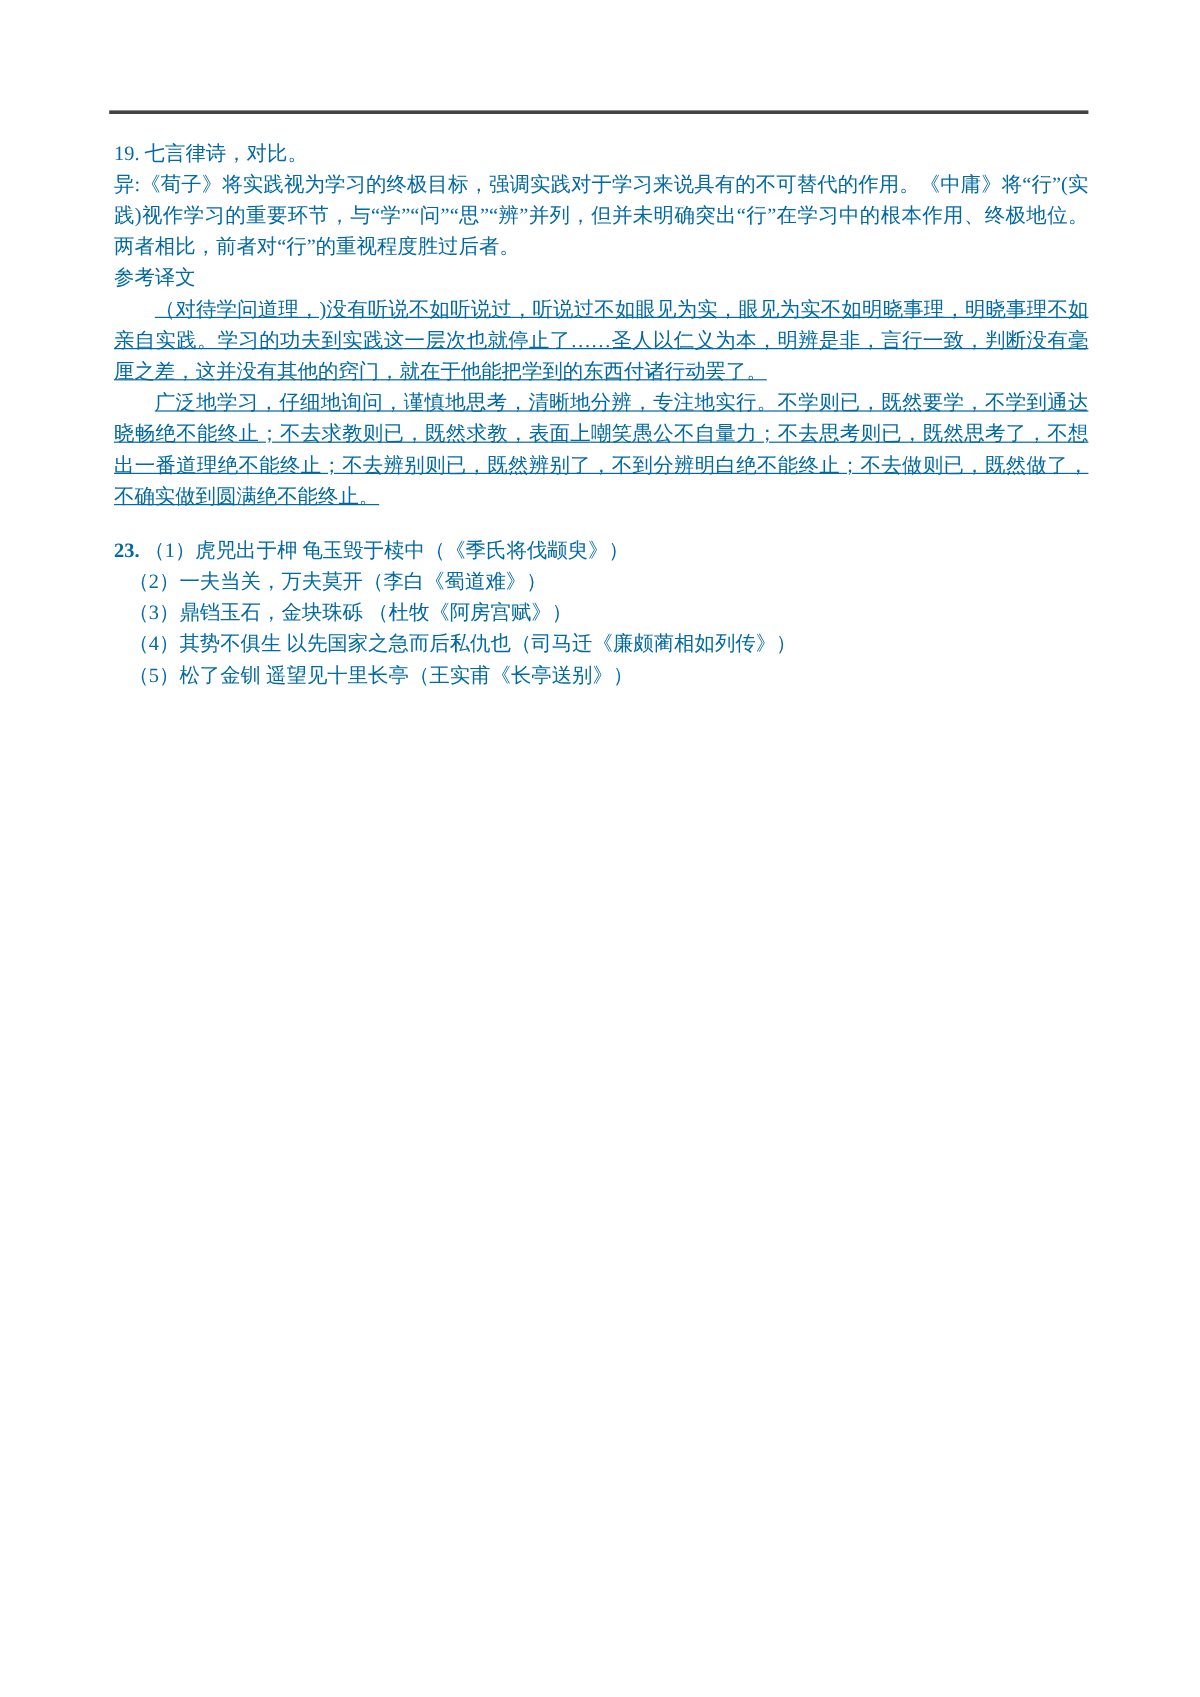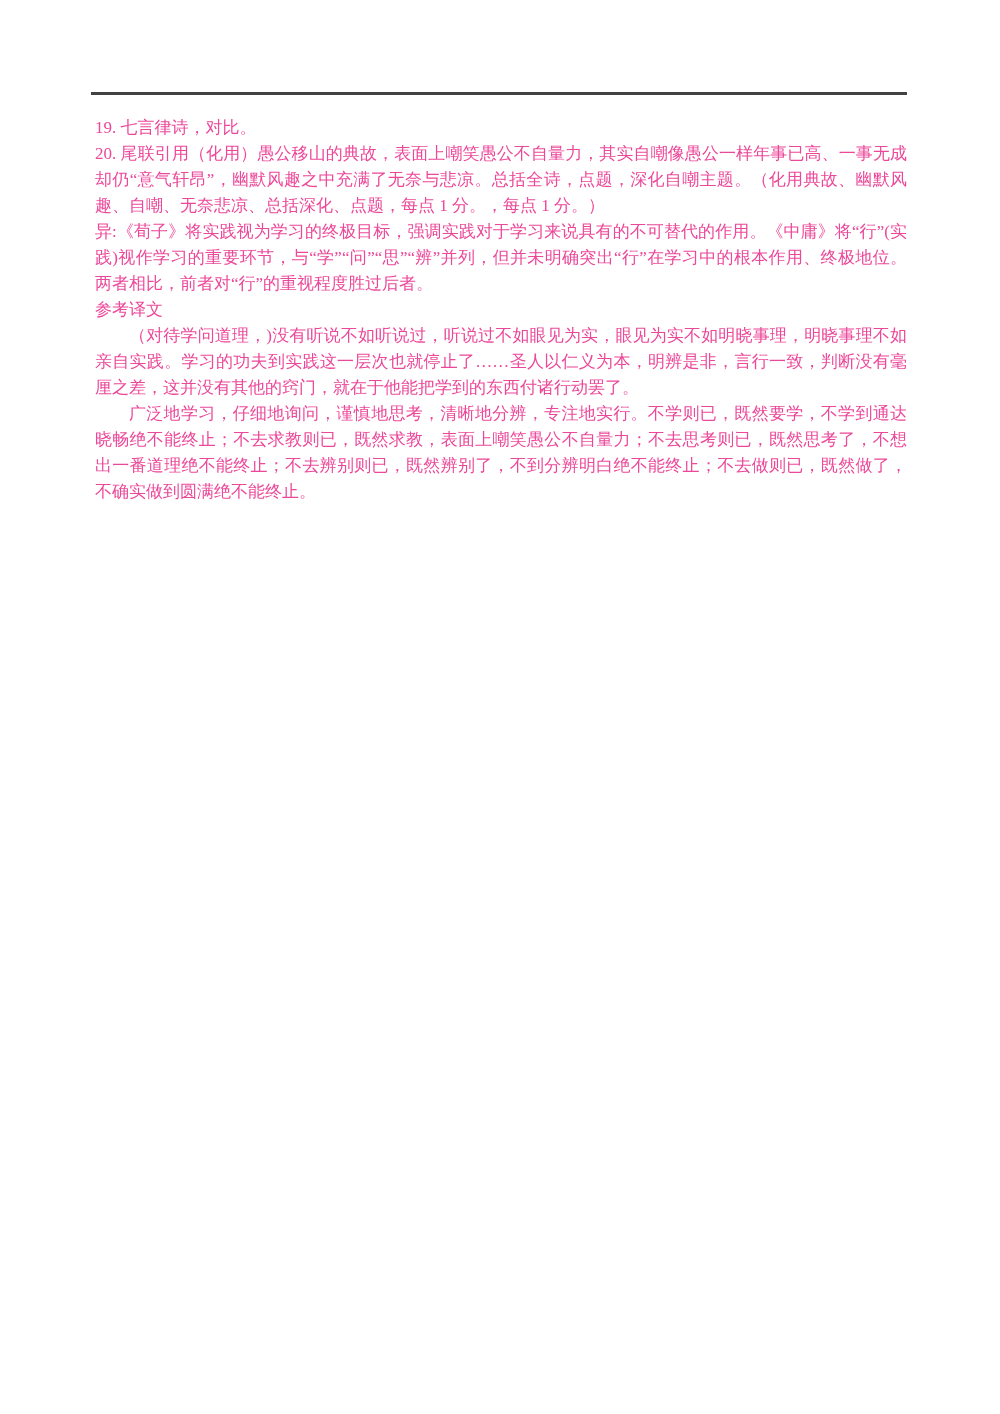--- a/index.html
+++ b/index.html
@@ -7,21 +7,21 @@
     padding: 0;
     background: #ffffff;
   }
   .page {
     position: relative;
     width: 1000px;
     height: 1414px;
     background: #ffffff;
     overflow: hidden;
     font-family: "Liberation Serif", "DejaVu Serif", serif;
-    color: #ec4899;
+    color: #0369a1;
   }
   .rule {
     position: absolute;
     left: 91px;
     top: 92px;
     width: 816px;
     height: 3px;
     background: #424242;
   }
   .content {
@@ -32,20 +32,21 @@
     font-size: 17px;
     line-height: 26px;
     text-align: justify;
   }
   .content p {
     margin: 0;
     padding: 0;
   }
   .indent {
     text-indent: 2em;
+    text-decoration: underline;
   }
   .q23 {
     margin-top: 19px;
   }
   .q23 .item {
     padding-left: 12px;
     text-align: left;
   }
   .bold {
     font-weight: bold;
@@ -55,20 +56,26 @@
   }
 </style>
 </head>
 <body>
 
 <div class="page">
   <div class="rule"></div>
 
   <div class="content">
     <p>19. 七言律诗，对比。</p>
-    <p>20. 尾联引用（化用）愚公移山的典故，表面上嘲笑愚公不自量力，其实自嘲像愚公一样年事已高、一事无成却仍“意气轩昂”，幽默风趣之中充满了无奈与悲凉。总括全诗，点题，深化自嘲主题。（化用典故、幽默风趣、自嘲、无奈悲凉、总括深化、点题，每点 1 分。，每点 1 分。）</p>
     <p>异:《荀子》将实践视为学习的终极目标，强调实践对于学习来说具有的不可替代的作用。《中庸》将“行”(实践)视作学习的重要环节，与“学”“问”“思”“辨”并列，但并未明确突出“行”在学习中的根本作用、终极地位。两者相比，前者对“行”的重视程度胜过后者。</p>
     <p>参考译文</p>
     <p class="indent">（对待学问道理，)没有听说不如听说过，听说过不如眼见为实，眼见为实不如明晓事理，明晓事理不如亲自实践。学习的功夫到实践这一层次也就停止了……圣人以仁义为本，明辨是非，言行一致，判断没有毫厘之差，这并没有其他的窍门，就在于他能把学到的东西付诸行动罢了。</p>
     <p class="indent">广泛地学习，仔细地询问，谨慎地思考，清晰地分辨，专注地实行。不学则已，既然要学，不学到通达晓畅绝不能终止；不去求教则已，既然求教，表面上嘲笑愚公不自量力；不去思考则已，既然思考了，不想出一番道理绝不能终止；不去辨别则已，既然辨别了，不到分辨明白绝不能终止；不去做则已，既然做了，不确实做到圆满绝不能终止。</p>
 
+    <div class="q23">
+      <p><span class="bold num23">23.</span><span>（1）虎兕出于柙  龟玉毁于椟中（《季氏将伐颛臾》）</span></p>
+      <p class="item">（2）一夫当关，万夫莫开（李白《蜀道难》）</p>
+      <p class="item">（3）鼎铛玉石，金块珠砾 （杜牧《阿房宫赋》）</p>
+      <p class="item">（4）其势不俱生 以先国家之急而后私仇也（司马迁《廉颇蔺相如列传》）</p>
+      <p class="item">（5）松了金钏 遥望见十里长亭（王实甫《长亭送别》）</p>
+    </div>
   </div>
 </div>
 
 </body></html>

